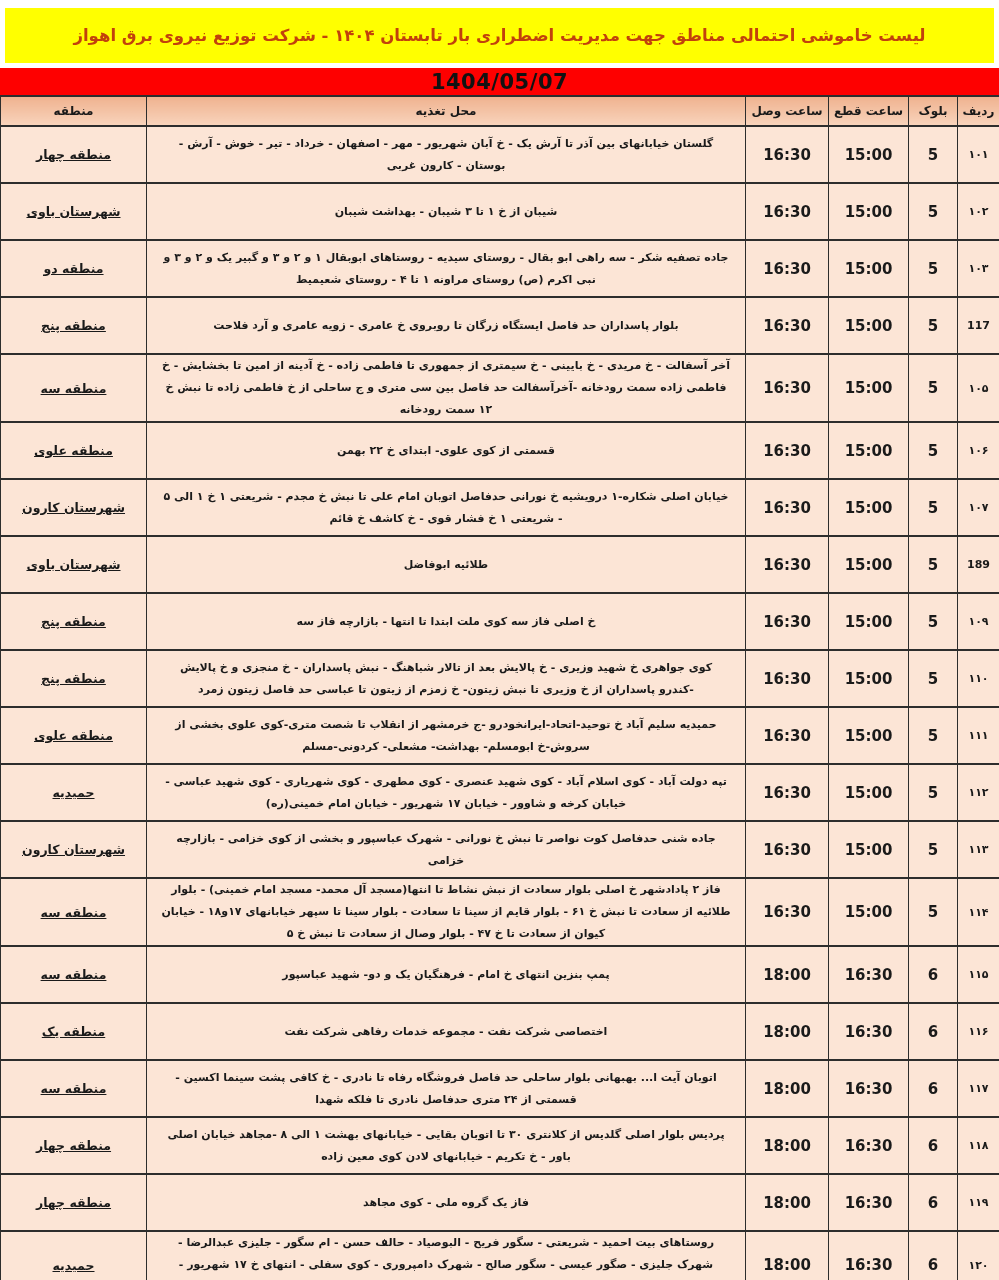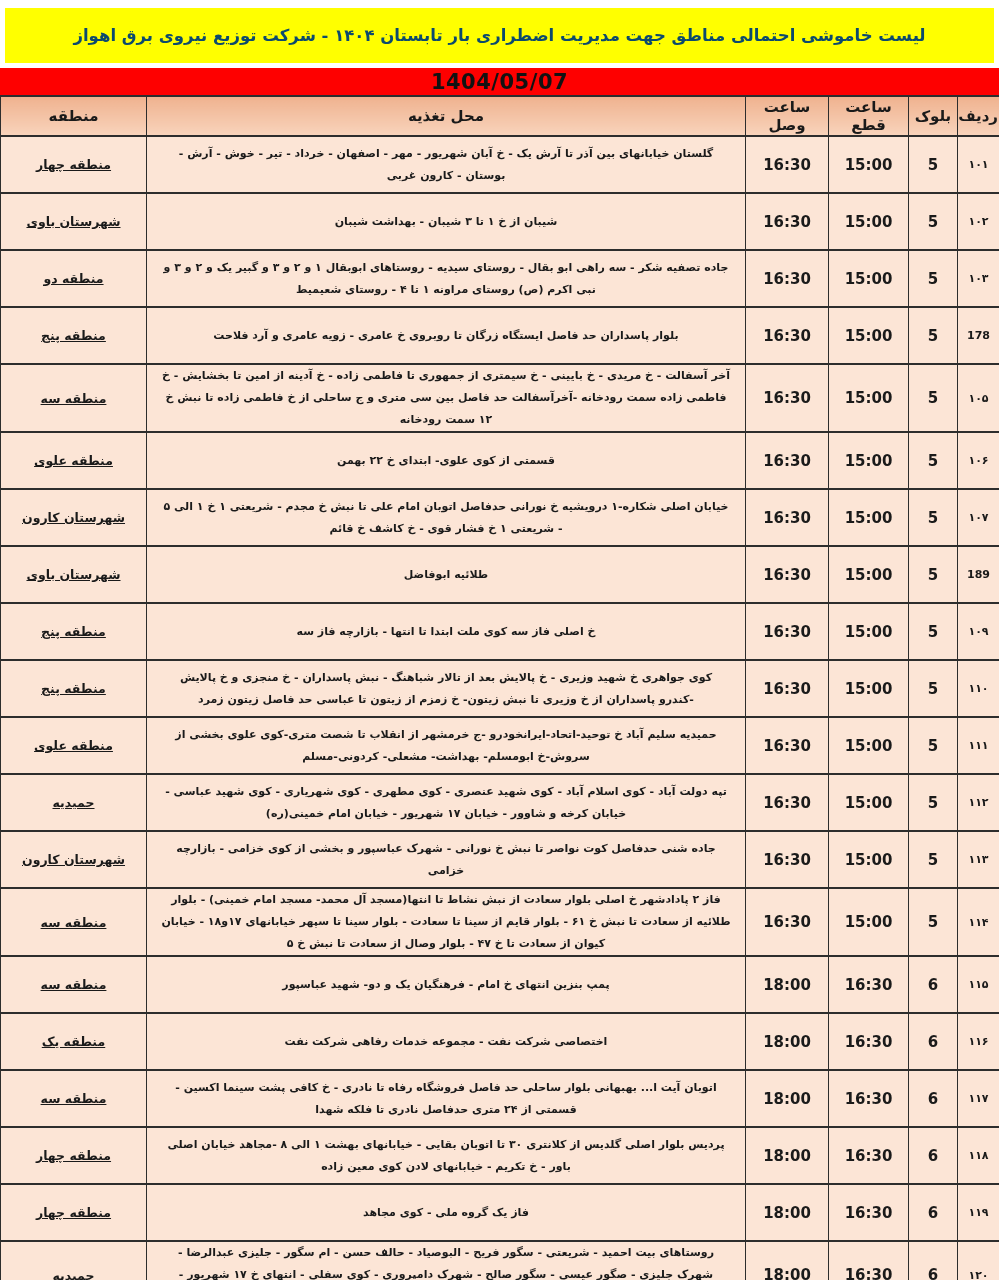--- a/index.html
+++ b/index.html
@@ -18,21 +18,21 @@
     margin: 8px 5px 5px 5px;
     height: 55px;
     background: #ffff00;
     display: flex;
     align-items: center;
     justify-content: center;
   }
   .title-text {
     font-weight: bold;
     font-size: 16.5px;
-    color: #0c4a6e;
+    color: #c2410c;
     direction: rtl;
     text-align: center;
   }
   .date-banner {
     height: 27px;
     background: #fe0000;
     display: flex;
     align-items: center;
     justify-content: center;
   }
@@ -55,21 +55,21 @@
     border-bottom: 2px solid #2d2d2d;
     font-weight: bold;
     color: #1a1a1a;
     text-align: center;
     vertical-align: middle;
     overflow: hidden;
   }
   .outage-table th {
     background: linear-gradient(180deg, #efb28f 0%, #f8d3bb 100%);
     height: 26px;
-    font-size: 15px;
+    font-size: 12px;
   }
   .outage-table td { background: #fce5d6; }
   .outage-table tbody tr { height: 57px; }
   .c-num   { font-size: 11px; }
   .c-block { font-size: 15px; }
   .c-time  { font-size: 15px; direction: ltr; }
   .c-loc   { font-size: 11px; line-height: 2.0; padding: 0 14px; }
   .c-region{ font-size: 12.5px; text-decoration: underline; }
 </style>
 </head>
@@ -126,21 +126,21 @@
   <tr>
     <td class="c-num">۱۰۳</td>
     <td class="c-block">5</td>
     <td class="c-time">15:00</td>
     <td class="c-time">16:30</td>
     <td class="c-loc">جاده تصفیه شکر - سه راهی ابو بقال - روستای سیدیه - روستاهای ابوبقال ۱ و ۲ و ۳ و گبیر یک و ۲ و ۳ و نبی اکرم (ص) روستای مراونه ۱ تا ۴ - روستای شعیمیط</td>
     <td class="c-region">منطقه دو</td>
   </tr>
 
   <tr>
-    <td class="c-num">178</td>
+    <td class="c-num">117</td>
     <td class="c-block">5</td>
     <td class="c-time">15:00</td>
     <td class="c-time">16:30</td>
     <td class="c-loc">بلوار پاسداران حد فاصل ایستگاه زرگان تا روبروی خ عامری - زویه عامری و آرد فلاحت</td>
     <td class="c-region">منطقه پنج</td>
   </tr>
 
   <tr>
     <td class="c-num">۱۰۵</td>
     <td class="c-block">5</td>

